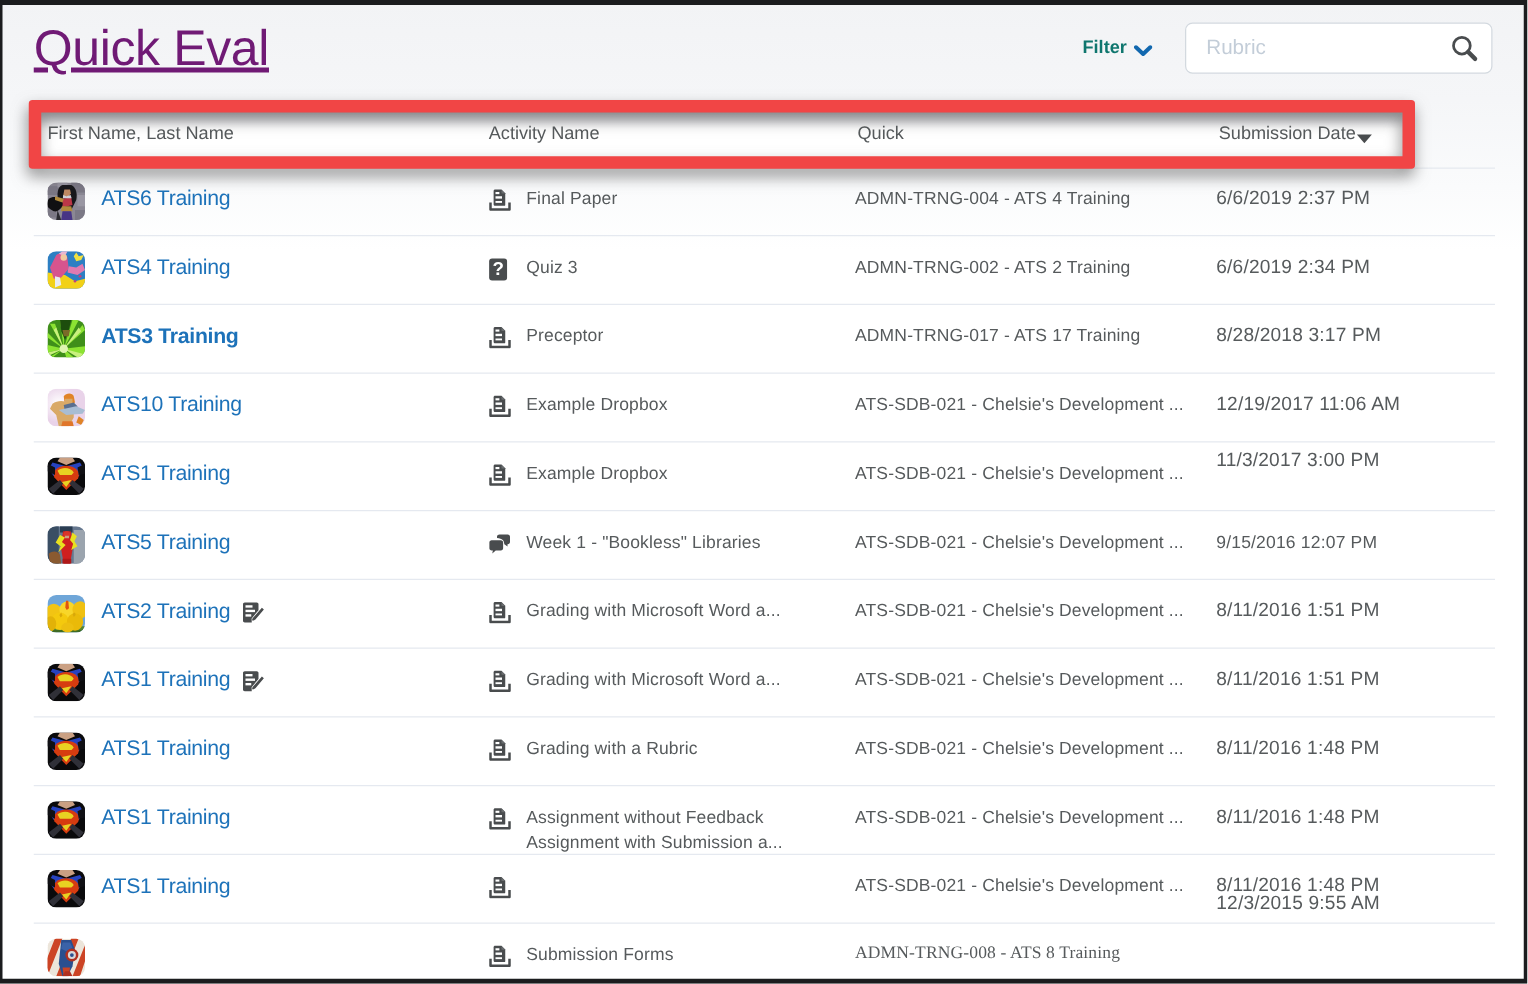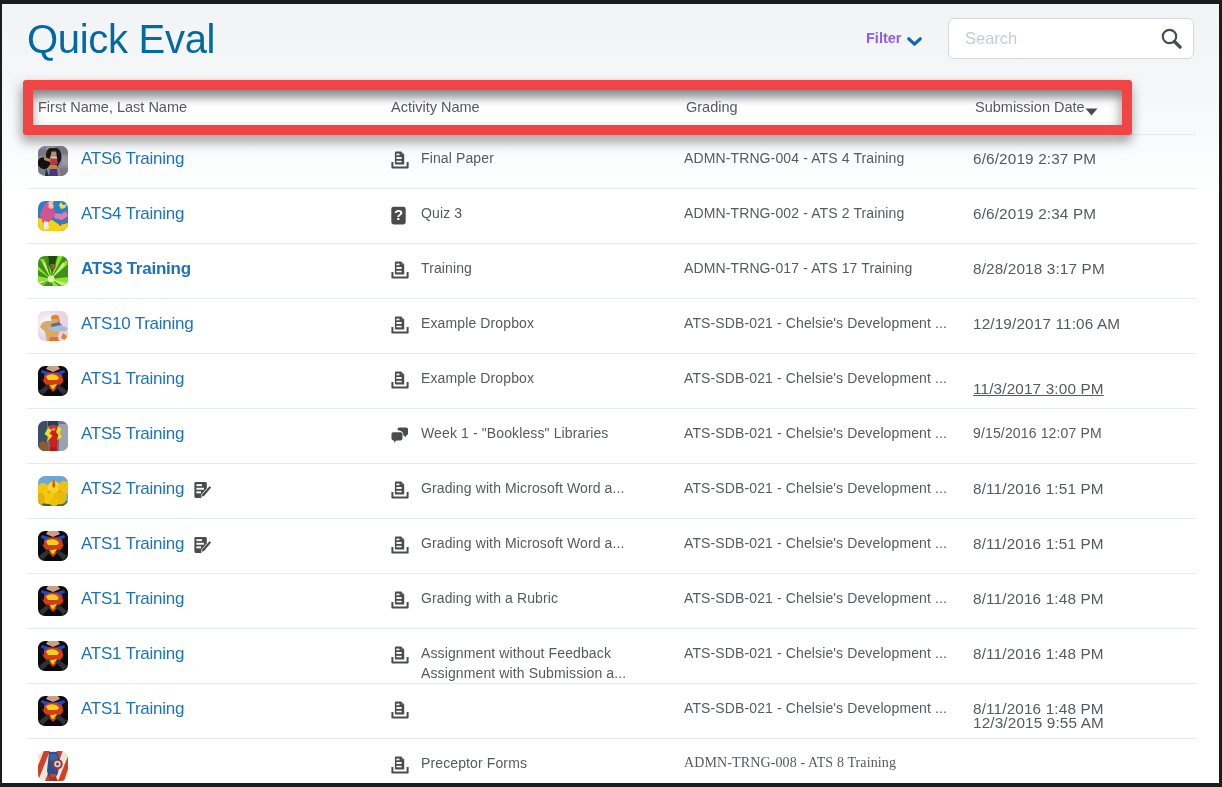--- a/index.html
+++ b/index.html
@@ -1,49 +1,49 @@
 <!DOCTYPE html>
 <html><head><meta charset="utf-8"><title>Quick Eval</title>
 <style>
 html,body{margin:0;padding:0;}
 body{width:1222px;height:787px;overflow:hidden;font-family:"Liberation Sans",sans-serif;position:relative;
 background:linear-gradient(180deg,#f2f3f5 0px,#f5f6f8 80px,#fafbfc 150px,#ffffff 200px);}
 .frame{position:absolute;left:0;top:0;width:1222px;height:787px;border-top:4px solid #1b1c1e;border-left:2px solid #1b1c1e;border-right:3px solid #1b1c1e;border-bottom:4px solid #1b1c1e;box-sizing:border-box;pointer-events:none;z-index:50;}
 .abs{position:absolute;line-height:1;white-space:nowrap;}
-.title{left:27px;top:19px;font-size:40px;letter-spacing:-0.3px;color:#0369a1;}
-.filter{left:866px;top:30.5px;font-size:14.5px;font-weight:bold;color:#8b5cf6;}
+.title{left:27px;top:19px;font-size:40px;letter-spacing:-0.3px;color:#701a75;text-decoration:underline;}
+.filter{left:866px;top:30.5px;font-size:14.5px;font-weight:bold;color:#0f766e;}
 .chev{left:907px;top:33.5px;}
 .search{left:948px;top:18px;width:246px;height:41px;box-sizing:border-box;border:1px solid #d3d9df;border-radius:6px;background:#fff;}
 .ph{left:965px;top:29.5px;font-size:16.5px;color:#c3cdd8;}
 .mag{left:1160px;top:27px;}
 .hdr{font-size:14.5px;color:#565a5c;top:100px;z-index:10;}
 .sep{position:absolute;left:27px;width:1169px;height:1px;background:#e5e9f0;}
 .name{font-size:17px;letter-spacing:-0.25px;color:#1d72b9;text-align:right;}
 .sec{font-size:14px;letter-spacing:0.12px;color:#565a5c;}
 .redbox{position:absolute;left:23px;top:80px;width:1109px;height:55px;box-sizing:border-box;border:10px solid #f14545;border-radius:3px;filter:drop-shadow(-1px 6px 6px rgba(70,70,70,0.6));z-index:40;}
 .av{position:absolute;width:30px;height:30px;}
 .redunder{position:absolute;left:32px;top:89px;width:1091px;height:37px;background:linear-gradient(180deg,#b2b2b6 0px,#d8d8dc 5px,#f4f4f6 10px,#ffffff 14px);z-index:1;}
 </style></head><body>
 <div class="abs title">Quick Eval</div>
 <div class="abs filter">Filter</div>
 <div class="abs chev"><svg width="15" height="10" viewBox="0 0 15 10">
       <path d="M1.8 1.8l5.7 5.4 5.7-5.4" fill="none" stroke="#1268af" stroke-width="3.2" stroke-linecap="round" stroke-linejoin="round"></path>
     </svg></div>
 <div class="abs search"></div>
 <div class="redunder"></div>
-<div class="abs ph">Search</div>
+<div class="abs ph">Rubric</div>
 <div class="abs mag"><svg width="24" height="24" viewBox="0 0 24 24">
       <g fill="none" stroke="#494c4e">
         <circle cx="9.5" cy="9.5" r="6.7" stroke-width="2.2"></circle>
         <path d="M14.5 14.5l5.6 5.6" stroke-width="3.4" stroke-linecap="round"></path>
       </g>
     </svg></div>
 <div class="abs hdr" style="left:38px;">First Name, Last Name</div>
 <div class="abs hdr" style="left:391px;">Activity Name</div>
-<div class="abs hdr" style="left:686px;">Grading</div>
+<div class="abs hdr" style="left:686px;">Quick</div>
 <div class="abs hdr" style="left:975px;">Submission Date</div>
 <div class="abs" style="left:1085px;top:102.5px;z-index:10;"><svg width="13" height="8" viewBox="0 0 13 8">
       <path d="M0.5 0.5h12l-6 7z" fill="#494c4e"></path>
     </svg></div>
 <div class="sep" style="top:134px;"></div>
 <div class="sep" style="top:188.0px;"></div>
 <div class="av" style="left:38px;top:146.0px;"><svg width="30" height="30" viewBox="0 0 30 30">
       <defs>
         <clipPath id="cww">
           <rect width="30" height="30" rx="7"></rect>
@@ -130,21 +130,21 @@
 <div class="abs" style="left:391px;top:261.0px;"><svg width="18" height="18" viewBox="0 0 18 18">
       <g fill="#494c4e">
         <path d="M5 0.6h5.2l3 3v9.3c0 .4-.3.7-.7.7H5c-.6 0-1.1-.5-1.1-1.1V1.7c0-.6.5-1.1 1.1-1.1z"></path>
         <path d="M10.2 0.9l2.9 2.9h-2.4c-.3 0-.5-.2-.5-.5z" fill="#6b6e70"></path>
         <rect x="5.4" y="2.6" width="3.1" height="1.7" fill="#fff"></rect>
         <rect x="5.4" y="6" width="5.2" height="1.9" fill="#fff"></rect>
         <rect x="5.4" y="9.8" width="5.2" height="1.5" fill="#fff"></rect>
         <path d="M0.4 11h2v4.6h13.2V11h2v5.5c0 .6-.5 1.1-1.1 1.1H1.5c-.6 0-1.1-.5-1.1-1.1z"></path>
       </g>
     </svg></div>
-<div class="abs sec" style="left:421px;top:261.4px;">Training</div>
+<div class="abs sec" style="left:421px;top:261.4px;">Preceptor</div>
 <div class="abs sec" style="left:684px;top:261.4px;">ADMN-TRNG-017 - ATS 17 Training</div>
 <div class="abs sec" style="left:973px;top:261.1px;font-size:15.3px;letter-spacing:0.15px;">8/28/2018 3:17 PM</div>
 <div class="sep" style="top:353.0px;"></div>
 <div class="av" style="left:38px;top:311.0px;"><svg width="30" height="30" viewBox="0 0 30 30">
       <defs>
         <clipPath id="che">
           <rect width="30" height="30" rx="7"></rect>
         </clipPath>
         <radialGradient id="ghe" cx="30%" cy="40%">
           <stop offset="0%" stop-color="#ffffff"></stop>
@@ -200,21 +200,21 @@
         <path d="M5 0.6h5.2l3 3v9.3c0 .4-.3.7-.7.7H5c-.6 0-1.1-.5-1.1-1.1V1.7c0-.6.5-1.1 1.1-1.1z"></path>
         <path d="M10.2 0.9l2.9 2.9h-2.4c-.3 0-.5-.2-.5-.5z" fill="#6b6e70"></path>
         <rect x="5.4" y="2.6" width="3.1" height="1.7" fill="#fff"></rect>
         <rect x="5.4" y="6" width="5.2" height="1.9" fill="#fff"></rect>
         <rect x="5.4" y="9.8" width="5.2" height="1.5" fill="#fff"></rect>
         <path d="M0.4 11h2v4.6h13.2V11h2v5.5c0 .6-.5 1.1-1.1 1.1H1.5c-.6 0-1.1-.5-1.1-1.1z"></path>
       </g>
     </svg></div>
 <div class="abs sec" style="left:421px;top:371.4px;">Example Dropbox</div>
 <div class="abs sec" style="left:684px;top:371.4px;">ATS-SDB-021 - Chelsie's Development ...</div>
-<div class="abs sec" style="left:973px;top:381px;font-size:15.3px;letter-spacing:0.15px;text-decoration:underline;">11/3/2017 3:00 PM</div>
+<div class="abs sec" style="left:973px;top:361px;font-size:15.3px;letter-spacing:0.15px;">11/3/2017 3:00 PM</div>
 <div class="sep" style="top:463.0px;"></div>
 <div class="av" style="left:38px;top:421.0px;"><svg width="30" height="30" viewBox="0 0 30 30">
       <defs>
         <clipPath id="cfl">
           <rect width="30" height="30" rx="7"></rect>
         </clipPath>
       </defs>
       <g clip-path="url(#cfl)">
         <rect width="30" height="30" fill="#66788f"></rect>
         <path d="M0 0h9v30H0z" fill="#3a4e64"></path>
@@ -446,17 +446,17 @@
 <div class="abs" style="left:391px;top:756.0px;"><svg width="18" height="18" viewBox="0 0 18 18">
       <g fill="#494c4e">
         <path d="M5 0.6h5.2l3 3v9.3c0 .4-.3.7-.7.7H5c-.6 0-1.1-.5-1.1-1.1V1.7c0-.6.5-1.1 1.1-1.1z"></path>
         <path d="M10.2 0.9l2.9 2.9h-2.4c-.3 0-.5-.2-.5-.5z" fill="#6b6e70"></path>
         <rect x="5.4" y="2.6" width="3.1" height="1.7" fill="#fff"></rect>
         <rect x="5.4" y="6" width="5.2" height="1.9" fill="#fff"></rect>
         <rect x="5.4" y="9.8" width="5.2" height="1.5" fill="#fff"></rect>
         <path d="M0.4 11h2v4.6h13.2V11h2v5.5c0 .6-.5 1.1-1.1 1.1H1.5c-.6 0-1.1-.5-1.1-1.1z"></path>
       </g>
     </svg></div>
-<div class="abs sec" style="left:421px;top:756.4px;">Preceptor Forms</div>
+<div class="abs sec" style="left:421px;top:756.4px;">Submission Forms</div>
 <div class="abs sec" style="left:684px;top:756.4px;font-family:Liberation Serif, serif;">ADMN-TRNG-008 - ATS 8 Training</div>
 <div class="abs sec" style="left:973px;top:715px;font-size:15.3px;letter-spacing:0.15px;">12/3/2015 9:55 AM</div>
 <div class="redbox"></div>
 <div class="frame"></div>
 
 </body></html>

